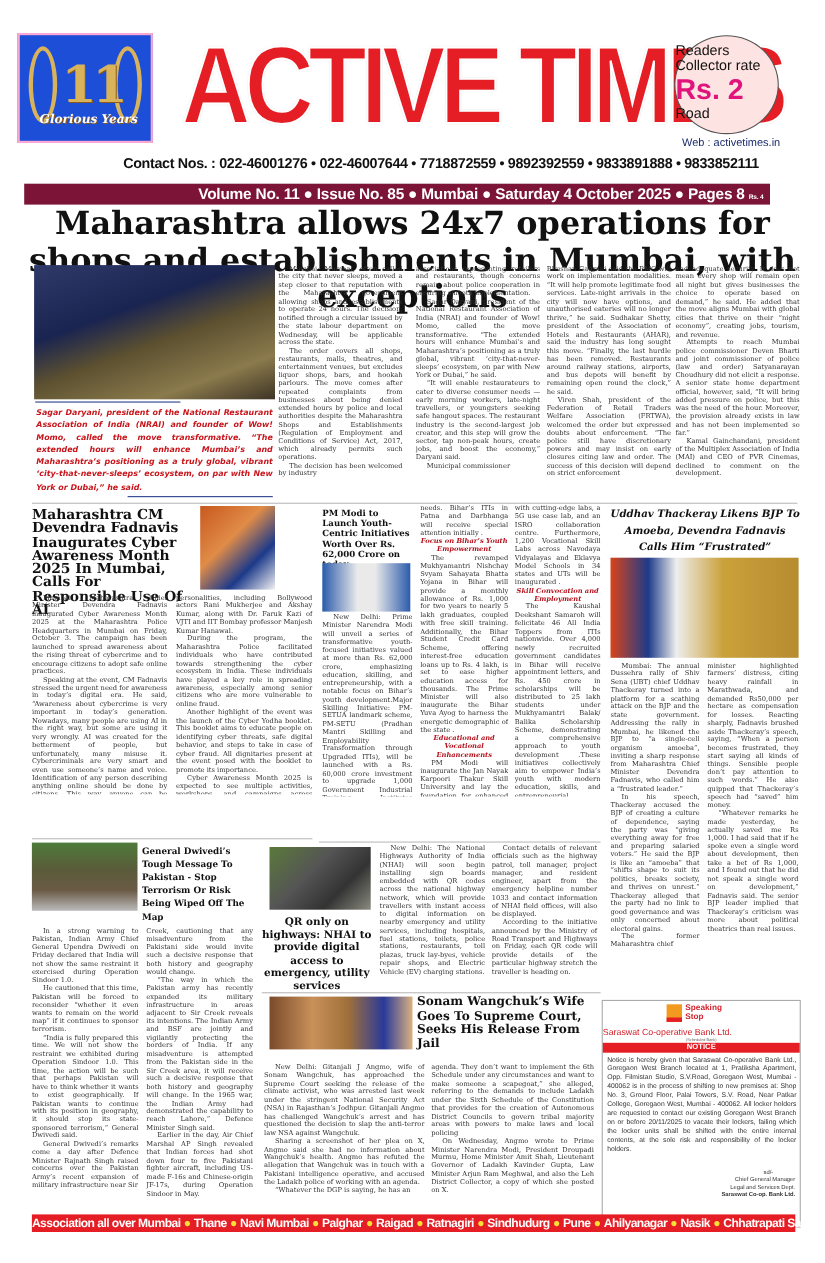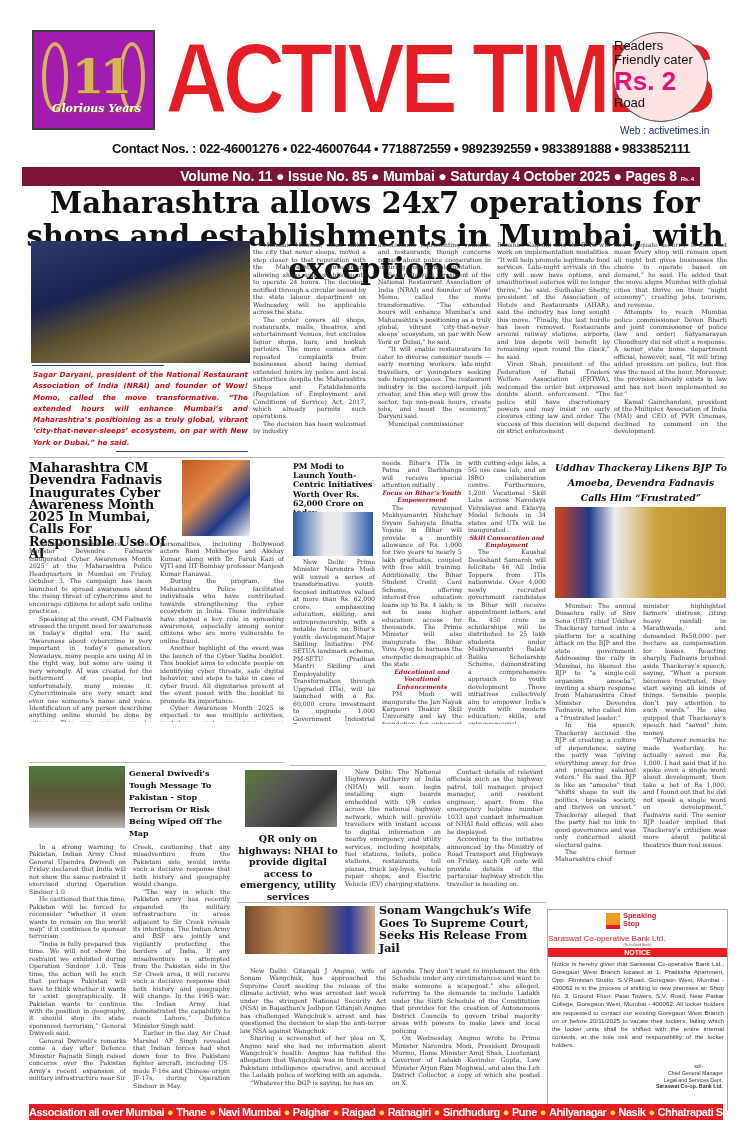--- a/index.html
+++ b/index.html
@@ -5,21 +5,21 @@
 *{box-sizing:border-box;margin:0;padding:0}
 html,body{width:750px;height:1148px;background:#fff;overflow:hidden}
 body{position:relative;font-family:"DejaVu Serif",serif;color:#222}
 .abs{position:absolute}
 .col{font-size:6.1px;line-height:7.45px;text-align:justify;color:#333;font-family:"DejaVu Serif",serif;overflow:hidden}
 .col p{text-indent:10px}
 .hd{font-family:"DejaVu Serif",serif;font-weight:bold;color:#111}
 .sub{color:#b3121d;font-style:italic;font-weight:bold;text-align:center;text-indent:0!important}
 .rule{position:absolute;height:1px;background:#bbb}
 
-.logo{left:32px;top:30px;width:123px;height:100px;background:#a21caf;border:2px solid #404040}
+.logo{left:16px;top:30px;width:123px;height:100px;background:#1d4ed8;border:2px solid #f9a8d4}
 .logo .n{position:absolute;left:38px;top:18px;font-size:46px;font-weight:bold;color:#d9b35c;font-family:"DejaVu Serif",serif;letter-spacing:-4px;text-shadow:1px 1px 0 #8a5a1a}
 .logo .g{position:absolute;left:18px;top:70px;font-size:11px;font-style:italic;color:#fff;font-family:"DejaVu Serif",serif;font-weight:bold;text-shadow:1px 1px 0 #8a5a1a}
 .logo .wr{position:absolute;width:26px;height:70px;top:10px;border:4px solid #d9b35c;border-radius:50%}
 .title{left:165px;top:28px;width:405px;height:100px;font-family:"Liberation Sans",sans-serif;font-weight:bold;font-size:100px;line-height:100px;color:#e41e24;letter-spacing:-6px;transform:scaleX(0.87);transform-origin:left;-webkit-text-stroke:2px #fff;text-shadow:0 0 2px #999;white-space:nowrap}
 .badge{left:613px;top:32px;width:95px;height:90px;border-radius:50%;background:#fde3e1;border:1px solid #555;text-align:left;font-family:"Liberation Sans",sans-serif}
 .badge .l1{font-size:13px;line-height:14px;margin-top:6px;color:#111}
 .badge .rs{font-size:26px;font-weight:bold;color:#e0147b;line-height:28px}
 .badge .on{font-size:13px;color:#111}
 .web{left:620px;top:125px;font-size:10px;color:#1a2b6a;font-family:"Liberation Sans",sans-serif}
 .contact{left:112px;top:141px;width:588px;font-family:"Liberation Sans",sans-serif;font-weight:bold;font-size:13px;color:#111;letter-spacing:-0.3px;white-space:nowrap}
@@ -53,21 +53,21 @@
 
 <div class="abs logo">
   <div class="wr" style="left:8px"></div>
   <div class="wr" style="right:8px"></div>
   <span class="n">11</span>
   <span class="g">Glorious Years</span>
 </div>
 <div class="abs title">ACTIVE TIMES</div>
 <div class="abs badge">
   <div class="l1">Readers</div>
-  <div class="l1" style="margin-top:0">Friendly cater</div>
+  <div class="l1" style="margin-top:0">Collector rate</div>
   <div class="rs">Rs. 2</div>
   <div class="on">Road</div>
 </div>
 <div class="abs web">Web : activetimes.in</div>
 <div class="abs contact">Contact Nos. : 022-46001276 • 022-46007644 • 7718872559 • 9892392559 • 9833891888 • 9833852111</div>
 <div class="abs volbar"><span>Volume No. 11 ● Issue No. 85 ● Mumbai ● Saturday 4 October 2025 ● Pages 8</span> <span class="rs4">Rs. 4</span></div>
 
 <div class="abs h1">Maharashtra allows 24x7 operations for shops and establishments in Mumbai, with exceptions</div>
 <div class="abs img mainimg"></div>
 <div class="abs" style="left:32px;top:365px;width:132px;height:1px;background:#2b3f8a"></div>

